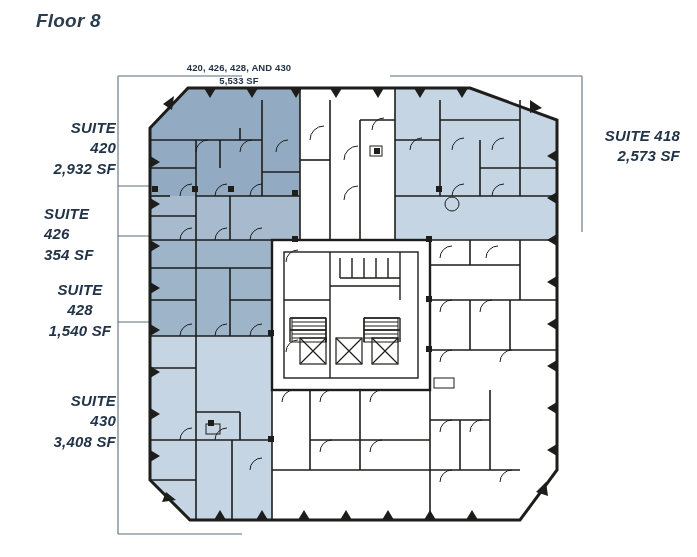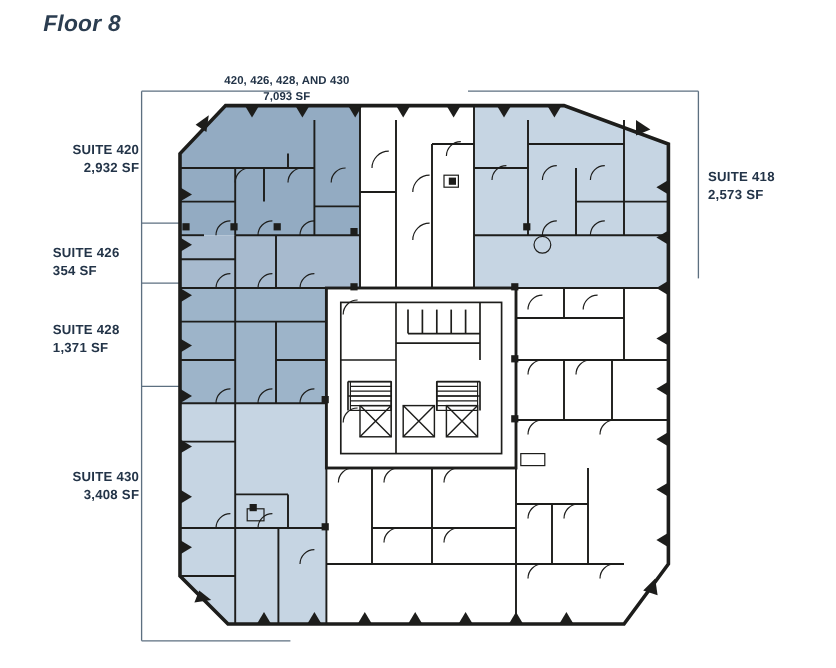--- a/index.html
+++ b/index.html
@@ -27,56 +27,57 @@
     text-align:center;
     font-size:9.5px;
     font-weight:bold;
     line-height:1.35;
     color:#233448;
     letter-spacing:.1px;
     margin-top:28px;
   }
   .suite-label{
     position:absolute;
-    font-size:11px;
+    font-size:15px;
     font-weight:bold;
     line-height:1.35;
     color:#233448;
     letter-spacing:.2px;
+    font-style:italic;
   }
   .suite-label .sf{font-weight:bold;}
   .lbl-420{left:44px;top:118px;text-align:right;width:72px;}
   .lbl-426{left:44px;top:204px;text-align:left;width:72px;}
-  .lbl-428{left:44px;top:268px;text-align:left;width:72px;}
+  .lbl-428{left:44px;top:280px;text-align:center;width:72px;}
   .lbl-430{left:44px;top:391px;text-align:right;width:72px;}
-  .lbl-418{left:590px;top:141px;text-align:left;width:90px;}
+  .lbl-418{left:590px;top:126px;text-align:right;width:90px;}
   svg.plan{position:absolute;left:0;top:0;}
   .no-sel{user-select:none;}
 </style>
 </head>
 <body class="no-sel">
 
 <div class="floor-title">Floor 8</div>
 
 <div class="contig-label">
   <div>420, 426, 428, AND 430</div>
-  <div>7,093 SF</div>
+  <div>5,533 SF</div>
 </div>
 
 <div class="suite-label lbl-420">
   <div>SUITE 420</div>
   <div class="sf">2,932 SF</div>
 </div>
 <div class="suite-label lbl-426">
   <div>SUITE 426</div>
   <div class="sf">354 SF</div>
 </div>
 <div class="suite-label lbl-428">
   <div>SUITE 428</div>
-  <div class="sf">1,371 SF</div>
+  <div class="sf">1,540 SF</div>
 </div>
 <div class="suite-label lbl-430">
   <div>SUITE 430</div>
   <div class="sf">3,408 SF</div>
 </div>
 <div class="suite-label lbl-418">
   <div>SUITE 418</div>
   <div class="sf">2,573 SF</div>
 </div>
 

